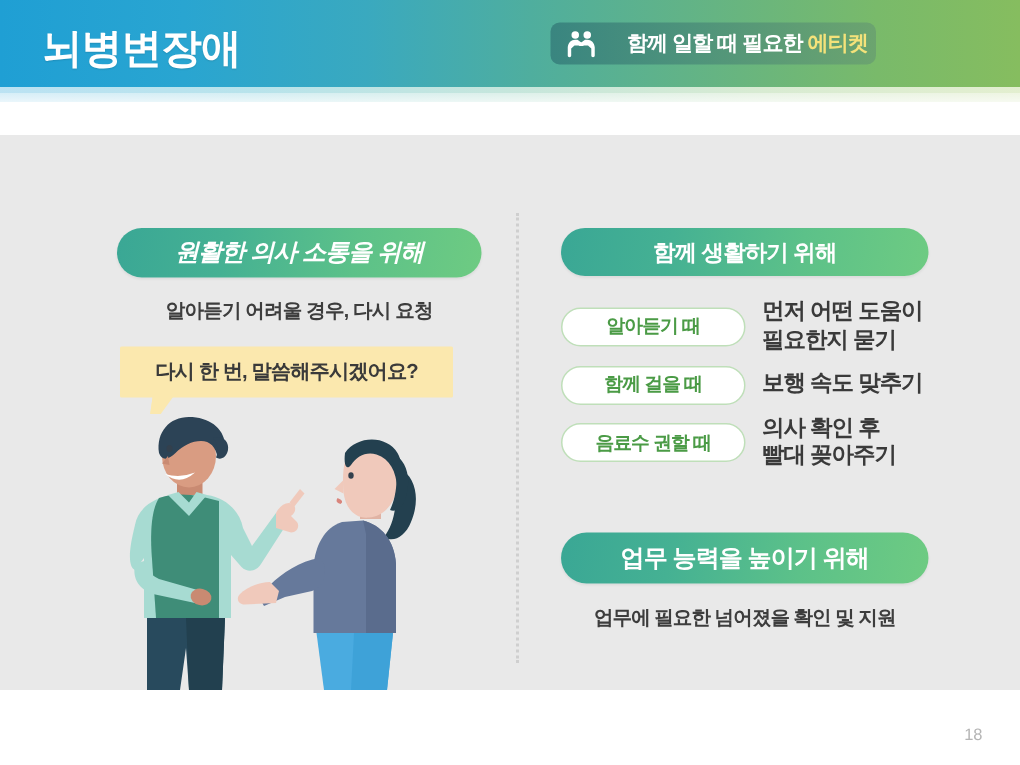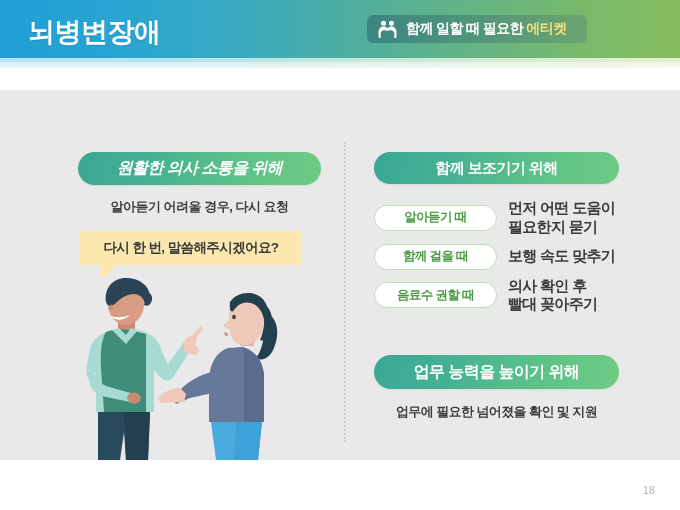--- a/index.html
+++ b/index.html
@@ -46,28 +46,28 @@
     font-weight: bold;
     color: #ffffff;
     letter-spacing: -0.5px;
     text-shadow: 0 1px 1px rgba(0,0,0,0.12);
   }
 
   .badge {
     position: absolute;
     left: 367px; top: 15px;
     height: 28px;
-    padding: 0 20px 0 10px;
+    padding: 0 5px 0 10px;
     border-radius: 6px;
     background: linear-gradient(90deg,
         rgba(52,124,122,0.82) 0%, rgba(74,140,120,0.80) 45%,
         rgba(104,158,112,0.78) 100%);
     display: flex;
     align-items: center;
-    gap: 8px;
+    gap: 20px;
   }
   .badge-icon { width: 21px; height: 19px; display: block; flex: none; }
   .badge-text {
     font-size: 14px;
     font-weight: bold;
     color: #ffffff;
     letter-spacing: -0.6px;
     white-space: nowrap;
   }
   .badge-text .hl { color: #f4e27a; }
@@ -308,21 +308,21 @@
     <path d="M145 100 C132 102 120 110 112 118 L104 125 L108 132 L122 126 L140 122
              C147 120 150 112 148 104 Z" fill="#66799b"></path>
 
     <path d="M112 116 C104 116 96 120 92 124 C89 127 91 131 95 131 L116 130 L118 122 Z" fill="#f0c9bb"></path>
 
     <path d="M143 150 L194 150 L190 188 L148 188 Z" fill="#4aabe0"></path>
     <path d="M168 150 L194 150 L190 188 L166 188 Z" fill="#3ea2d8"></path>
   </svg>
 </div>
 
-<div class="pill-hdr" id="pill-right-1">함께 보조기기 위해</div>
+<div class="pill-hdr" id="pill-right-1">함께 생활하기 위해</div>
 
 <div class="rows">
   <div class="row">
     <div class="row-pill">알아듣기 때</div>
     <div class="row-desc">
       <div>먼저 어떤 도움이</div>
       <div>필요한지 묻기</div>
     </div>
   </div>
   <div class="row">

